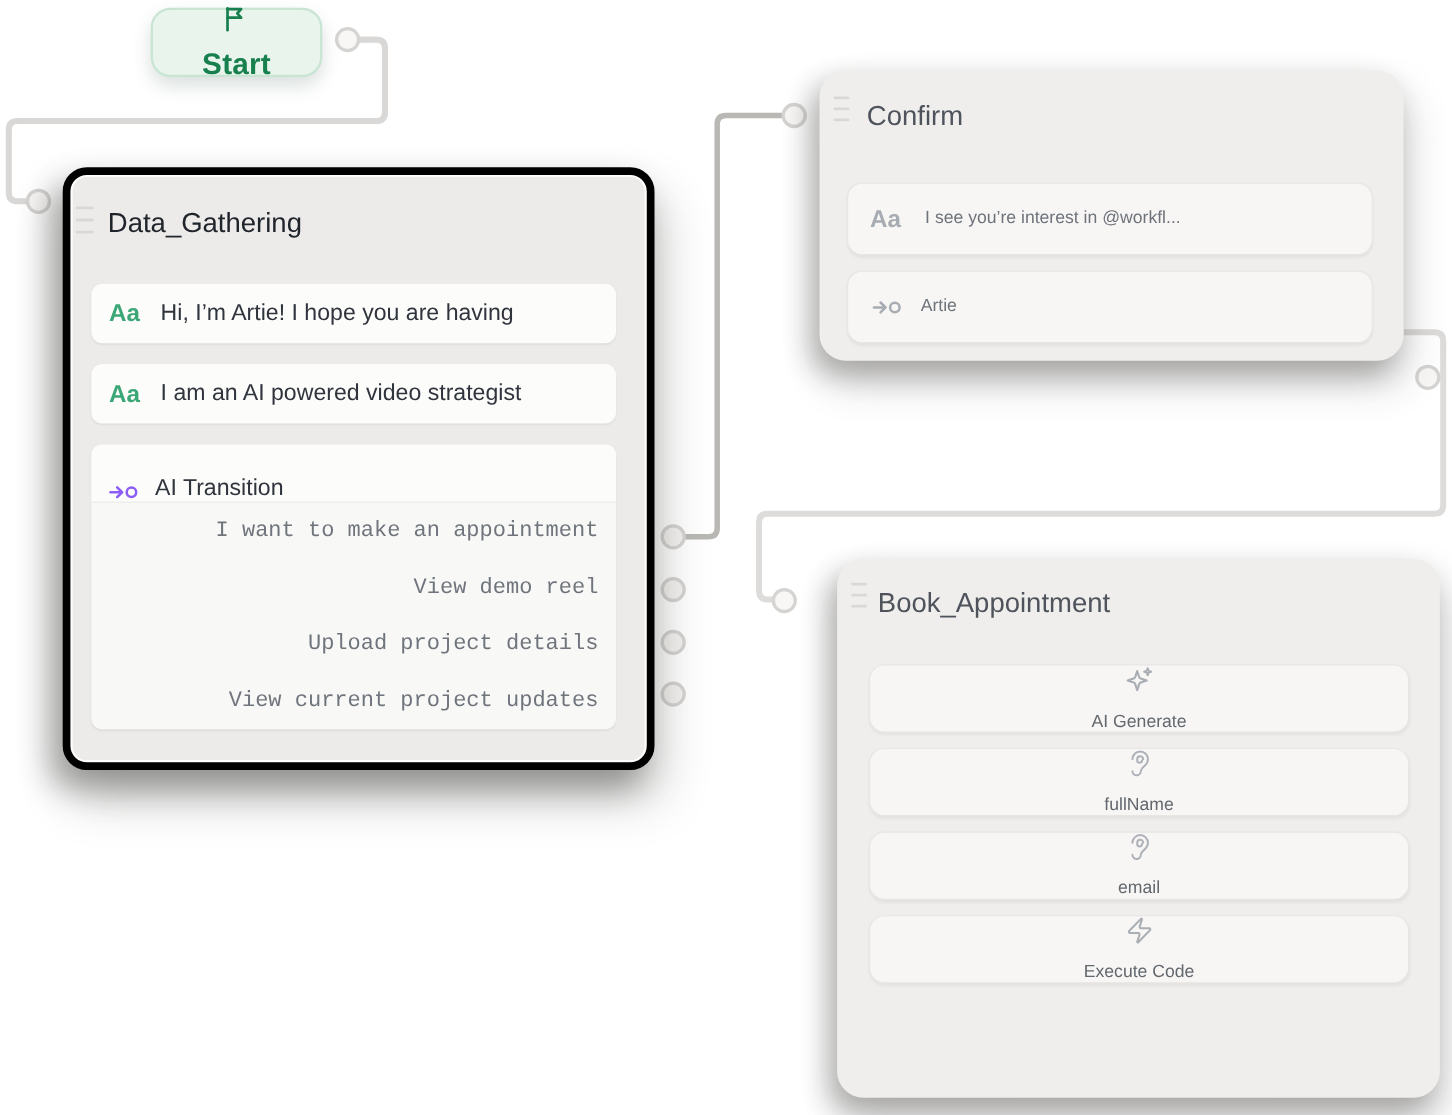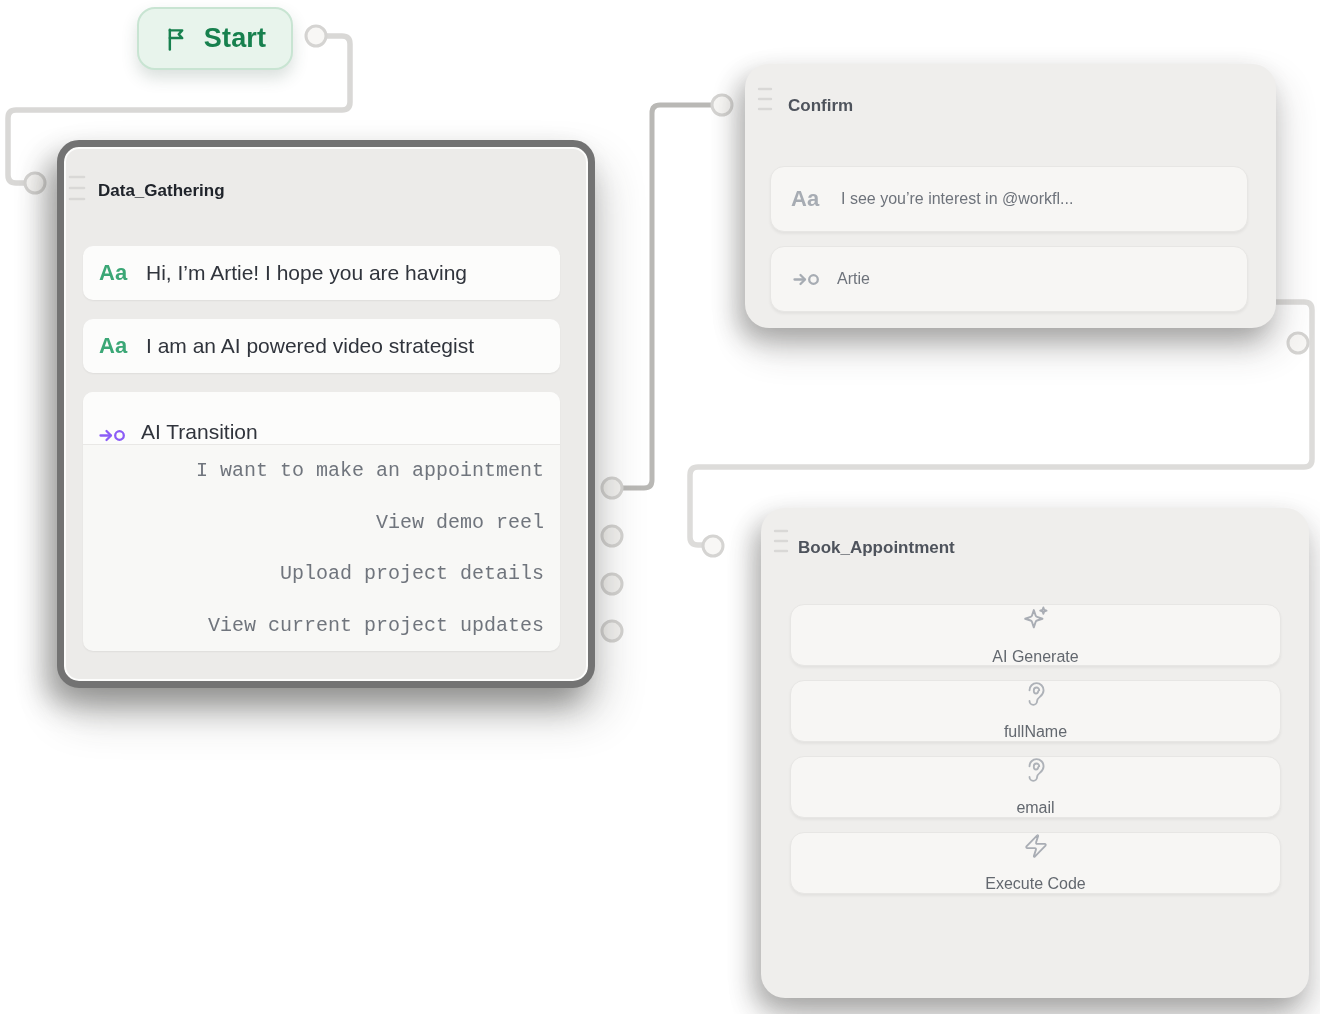--- a/index.html
+++ b/index.html
@@ -4,33 +4,33 @@
 <style>
   html,body{margin:0;padding:0;background:#ffffff;}
   .canvas{position:relative;width:1320px;height:1014px;background:#ffffff;overflow:hidden;
           font-family:"Liberation Sans","DejaVu Sans",sans-serif;}
   svg.edges{position:absolute;left:0;top:0;z-index:1;}
   .node,.start{position:absolute;z-index:2;box-sizing:border-box;}
 
   
   .start{left:137px;top:7px;width:156px;height:63px;border-radius:18px;
          background:#E8F4EC;border:2px solid #C8E4D2;display:flex;align-items:center;
-         justify-content:center;gap:12px;box-shadow:0 8px 16px rgba(52,84,64,.18);}
+         justify-content:center;gap:12px;box-shadow:0 8px 16px rgba(52,84,64,.18);flex-direction:column;}
   .start .label{font-size:27px;font-weight:700;color:#17804E;letter-spacing:.2px;}
 
   
   .node{background:#EFEEEC;border-radius:24px;
         box-shadow:-8px 12px 24px rgba(48,47,44,.30),4px 20px 38px rgba(48,47,44,.20);}
-  .node-title{font-size:17px;font-weight:700;color:#4E535C;line-height:44px;
+  .node-title{font-size:25px;font-weight:400;color:#4E535C;line-height:44px;
               white-space:nowrap;overflow:hidden;}
   .grip{position:absolute;opacity:.9;}
 
   
-  .node-dg{left:57px;top:140px;width:538px;height:548px;border-radius:22px;
-           border:7px solid #737373;background:#ECEBE9;
+  .node-dg{left:57px;top:152px;width:538px;height:548px;border-radius:22px;
+           border:7px solid #000000;background:#ECEBE9;
            box-shadow:inset 0 0 0 2px #FDFDFC,-12px 16px 28px rgba(48,47,44,.38),6px 26px 44px rgba(48,47,44,.25);}
   .node-dg .inner{padding:22px 28px 0 19px;}
   .node-dg .node-title{color:#20242B;margin-left:15px;margin-bottom:33px;}
   .node-dg .grip{left:4px;top:24px;}
 
   .msg-row{height:54px;border-radius:10px;background:#FCFCFB;display:flex;align-items:center;
            padding:0 16px;gap:13px;margin-bottom:19px;box-shadow:0 1px 2px rgba(0,0,0,.06);}
   .aa{font-size:22px;font-weight:600;width:34px;flex:0 0 auto;}
   .aa.green{color:#3BA776;}
   .aa.gray{color:#A7ACB3;}

